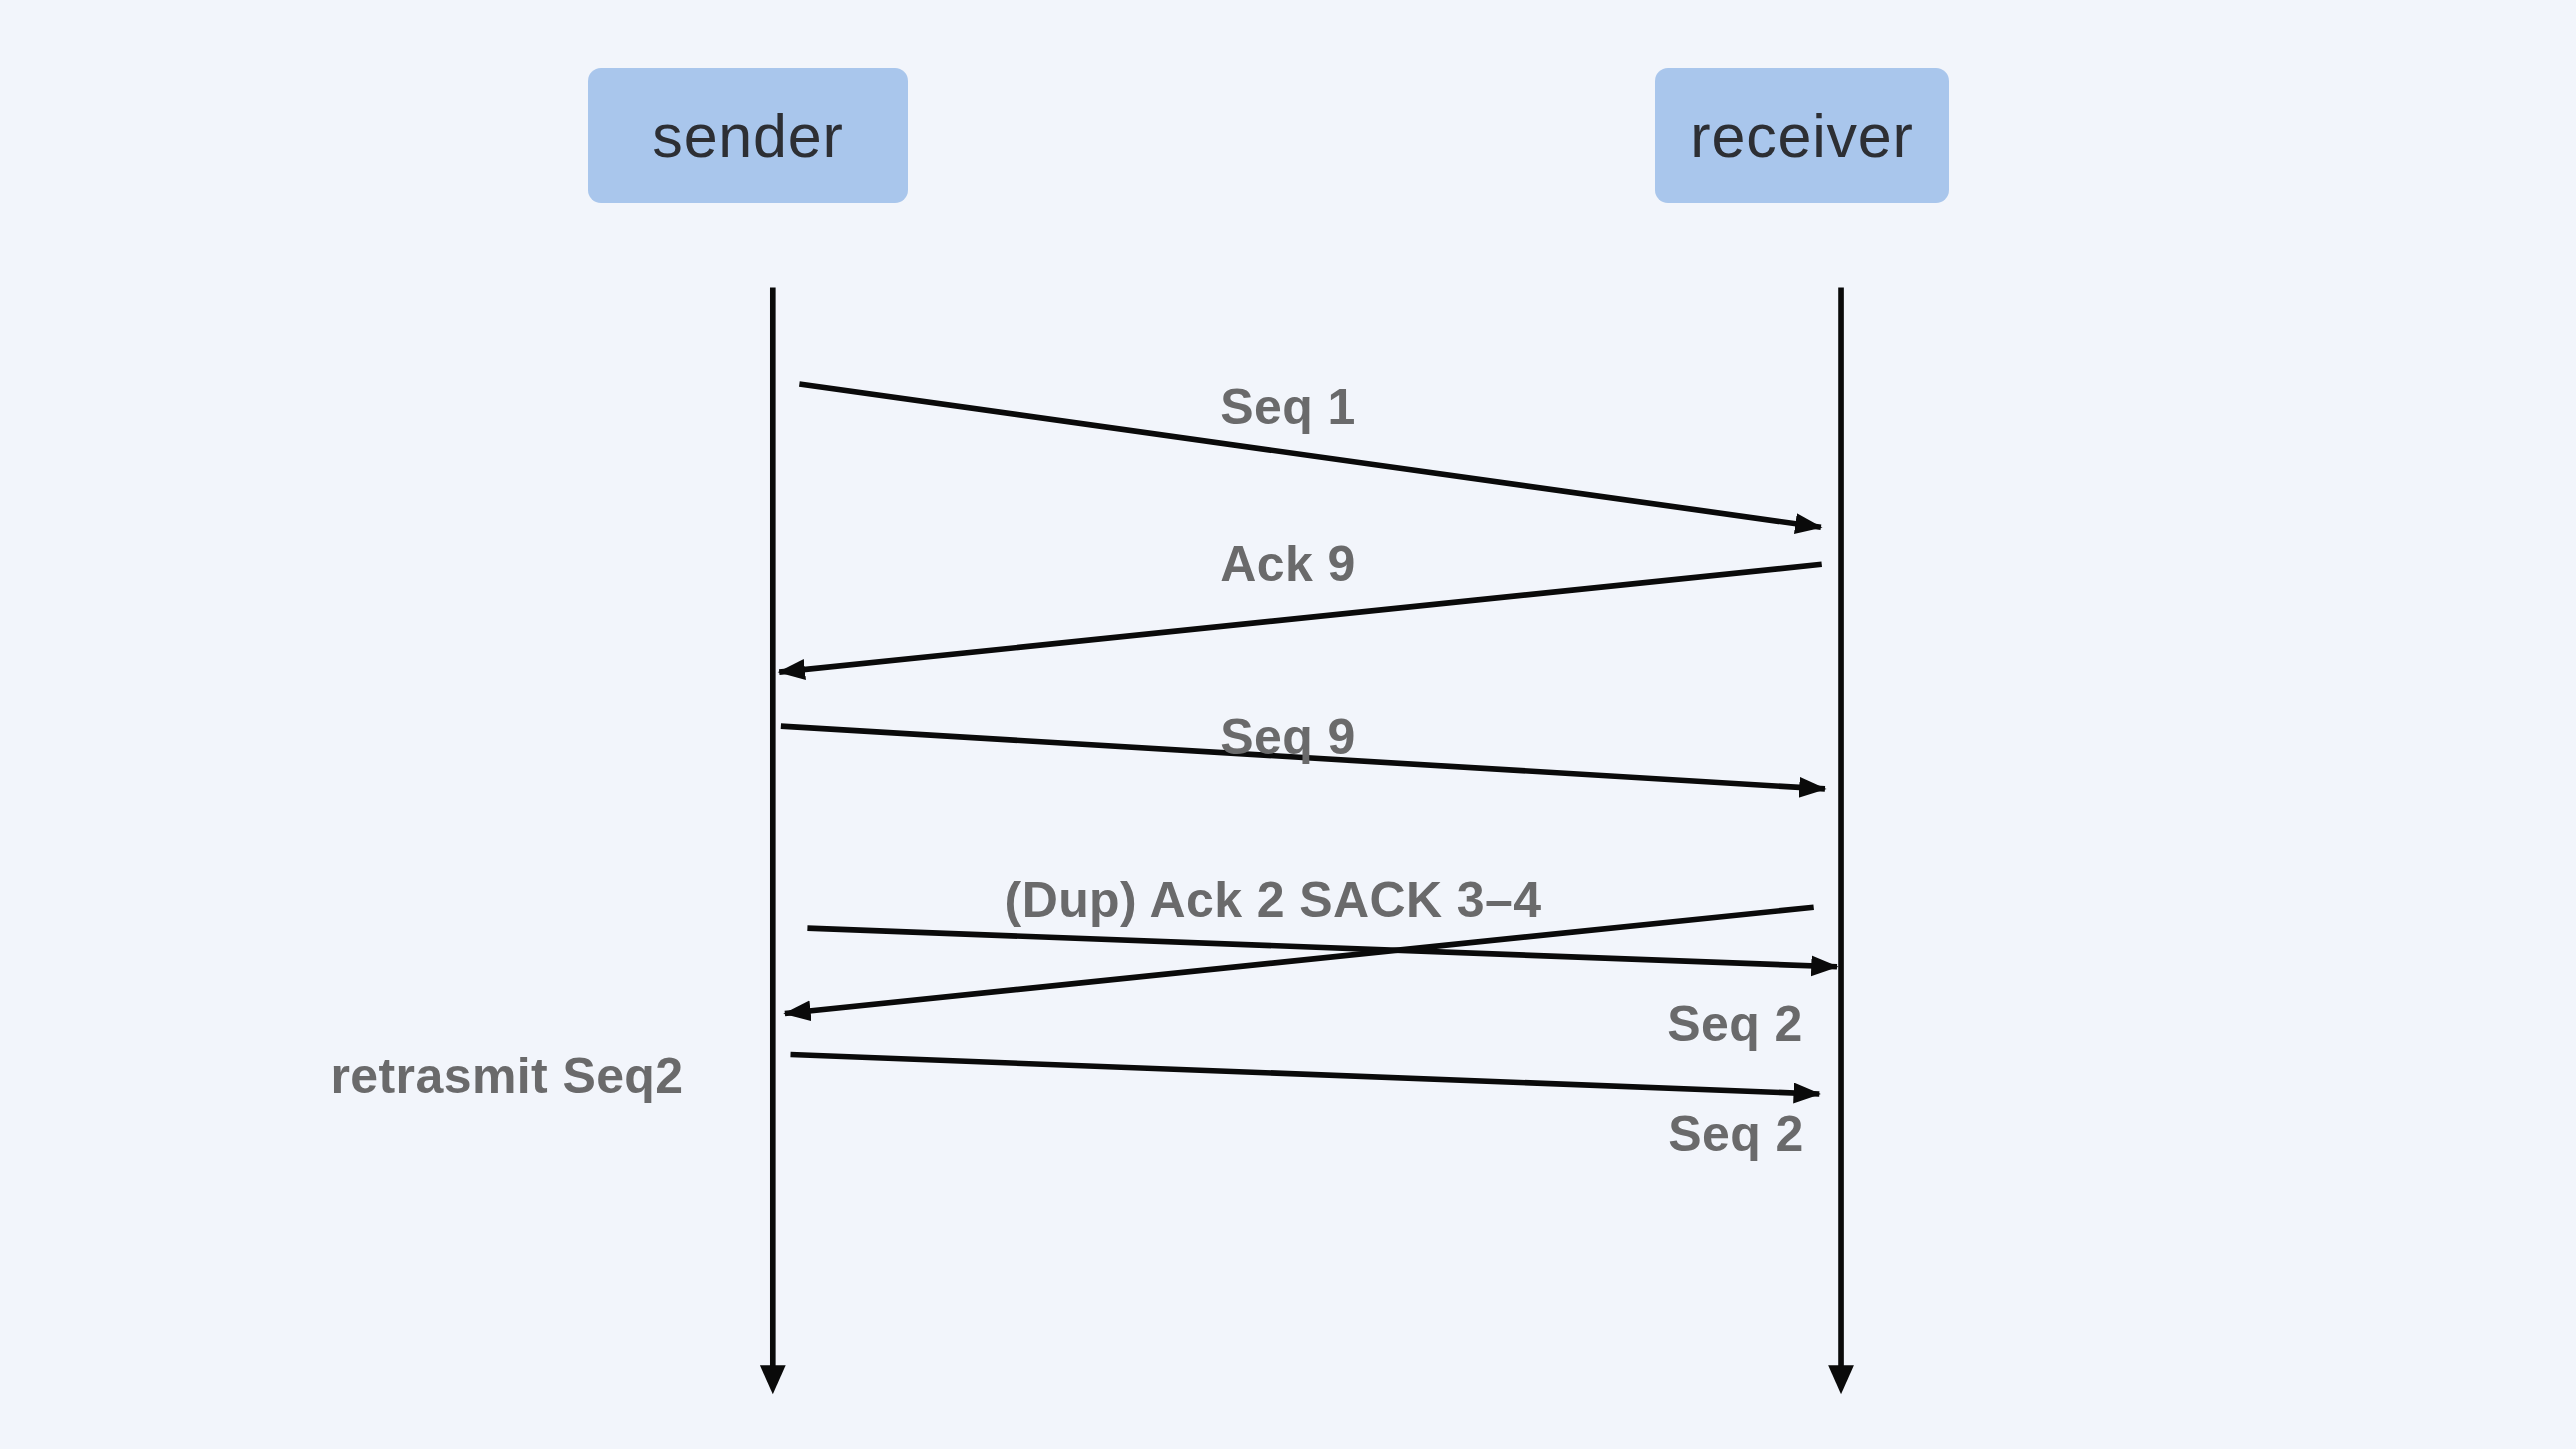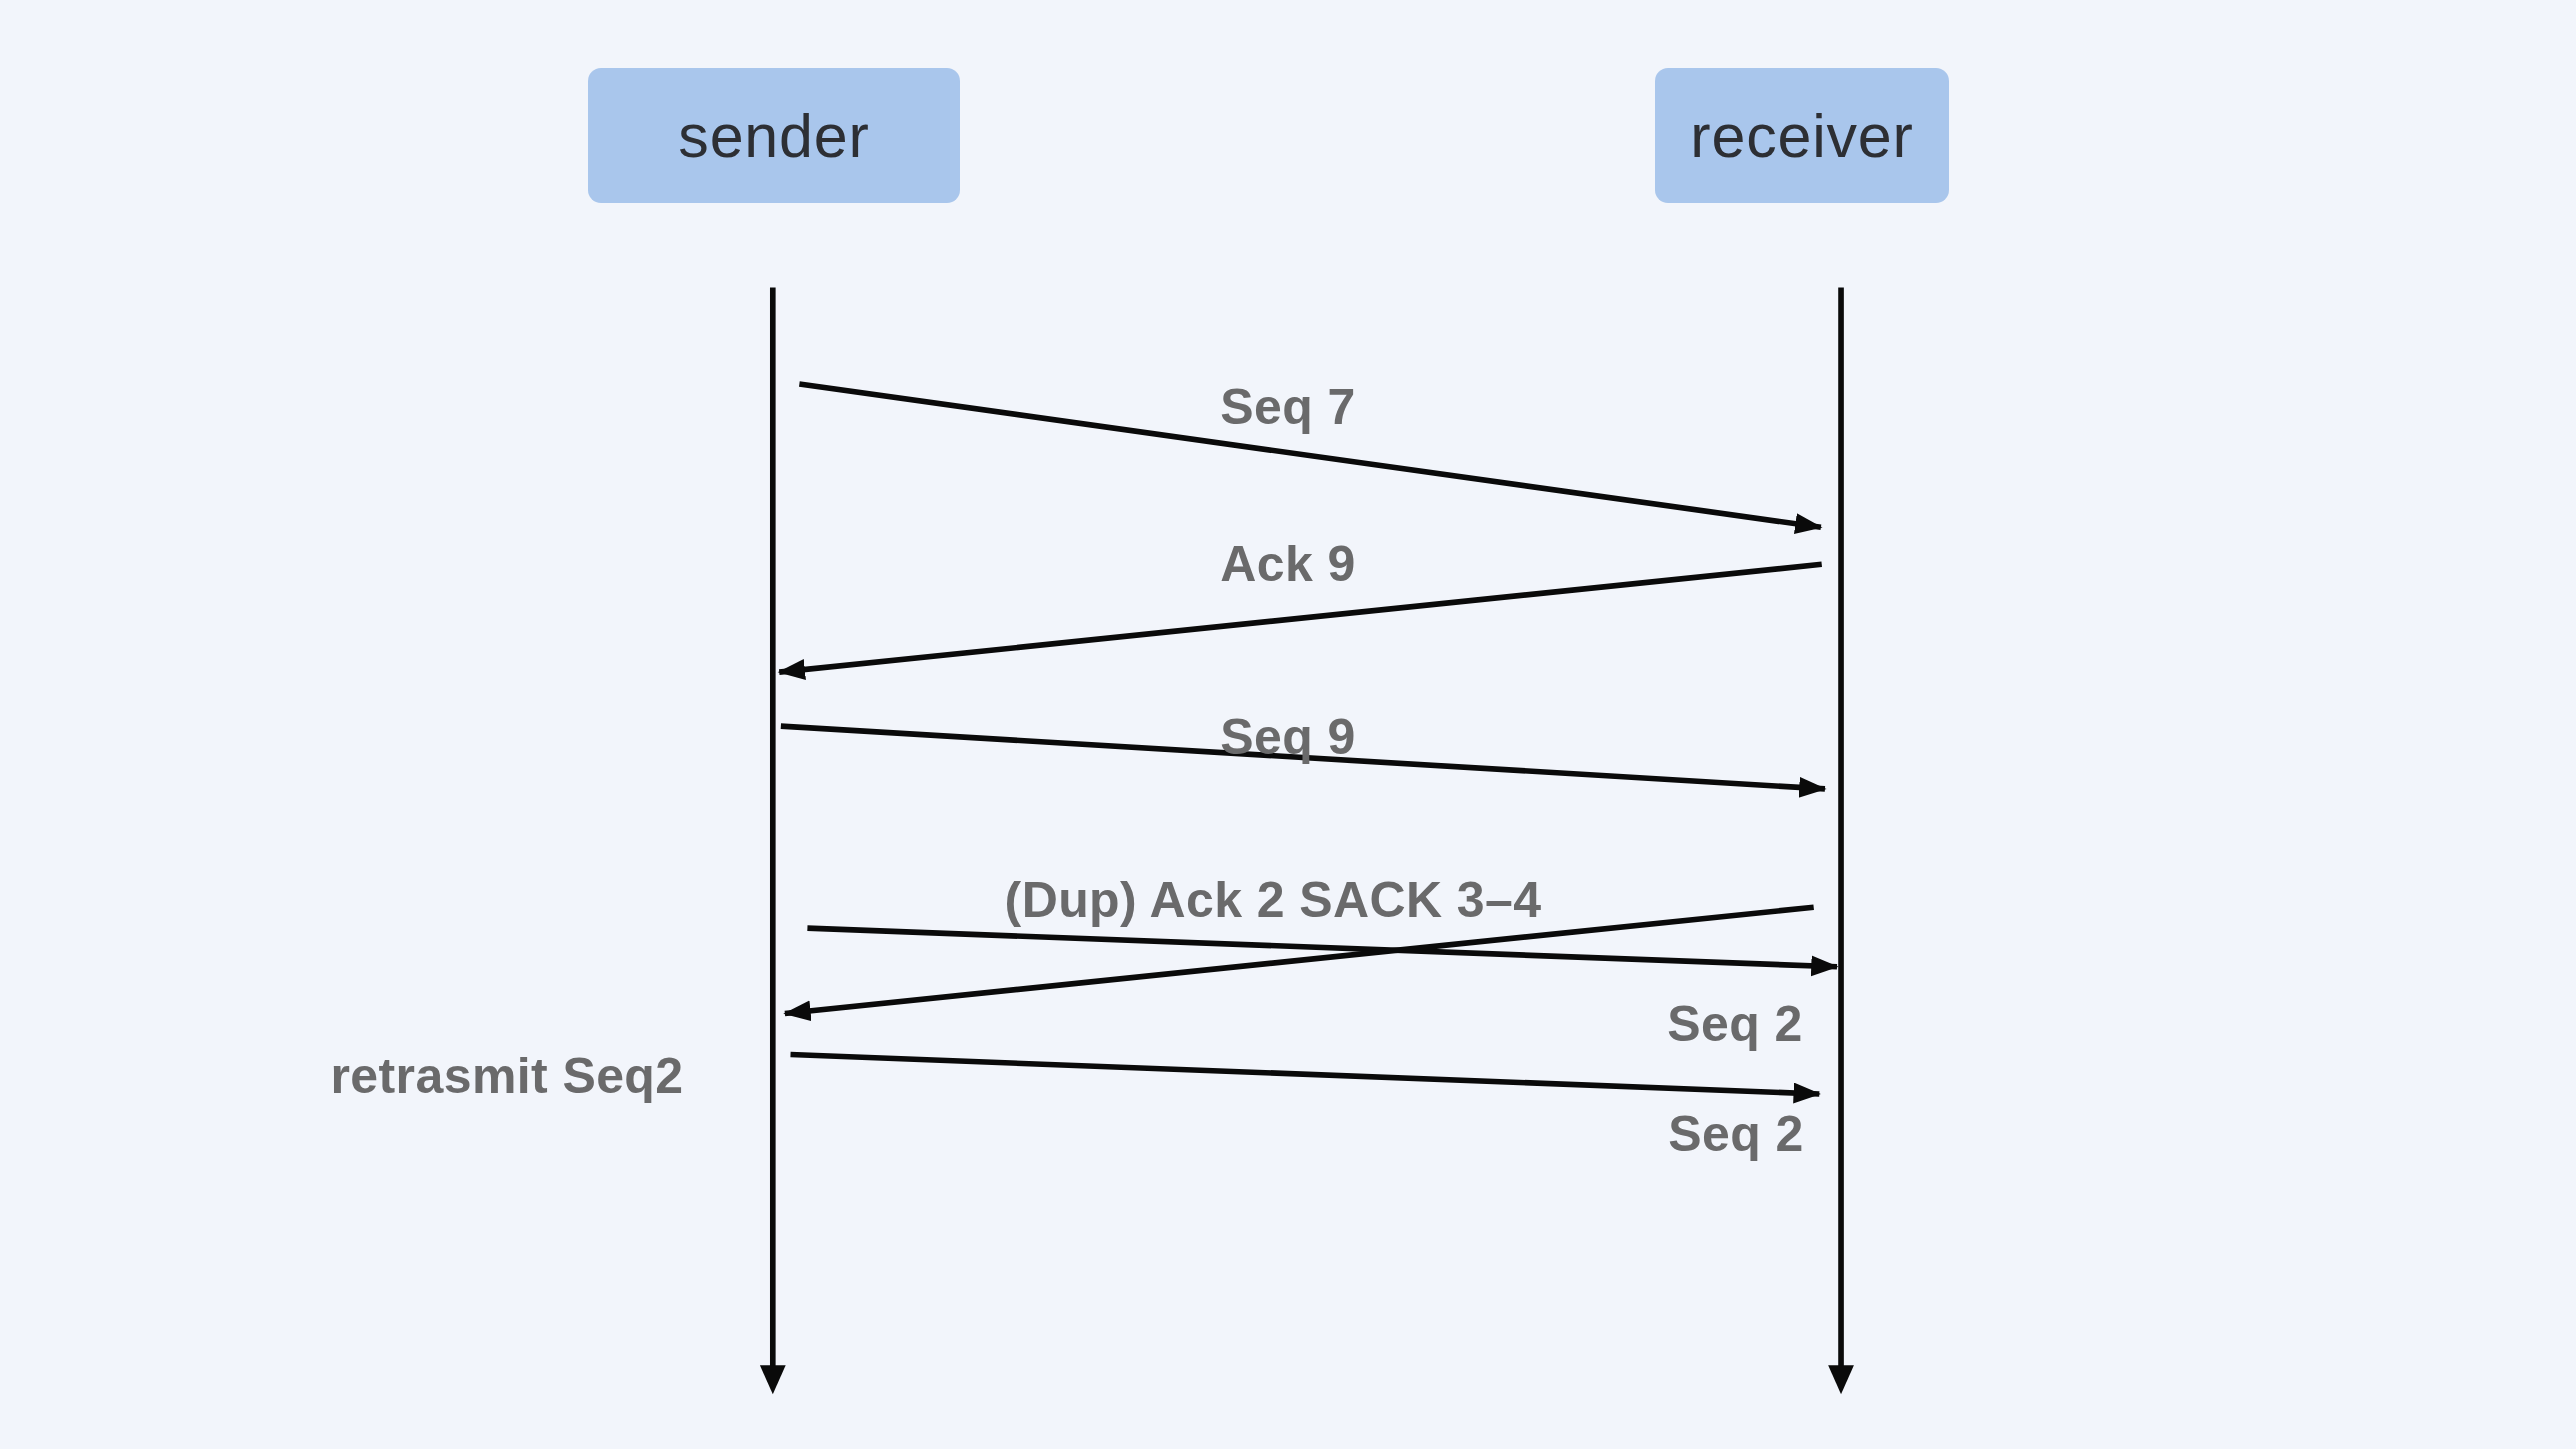--- a/index.html
+++ b/index.html
@@ -59,28 +59,28 @@
     <line class="lifeline" marker-end="url(#lifeline-arrowhead)" x1="2287" x2="2287" y1="357" y2="1700" stroke-width="7"></line>
 
     <line class="msg-line" marker-end="url(#msg-arrowhead)" x1="993" y1="477" x2="2262" y2="655" stroke-width="7"></line>
     <line class="msg-line" marker-end="url(#msg-arrowhead)" x1="2263" y1="701" x2="968" y2="835" stroke-width="7"></line>
     <line class="msg-line" marker-end="url(#msg-arrowhead)" x1="970" y1="902" x2="2267" y2="980" stroke-width="7"></line>
     <line class="msg-line" marker-end="url(#msg-arrowhead)" x1="1003" y1="1153" x2="2282" y2="1201" stroke-width="7"></line>
     <line class="msg-line" marker-end="url(#msg-arrowhead)" x1="2253" y1="1127" x2="975" y2="1259" stroke-width="7"></line>
     <line class="msg-line" marker-end="url(#msg-arrowhead)" x1="982" y1="1310" x2="2260" y2="1359" stroke-width="7"></line>
   </svg>
 
-  <div class="actor-box" style="left: 588px; top: 68px; width: 372px; height: 135px; background: rgb(169, 198, 236); color: rgb(45, 47, 52); border-radius: 13px;">
+  <div class="actor-box" style="left: 588px; top: 68px; width: 320px; height: 135px; background: rgb(169, 198, 236); color: rgb(45, 47, 52); border-radius: 13px;">
     <span>sender</span>
   </div>
   <div class="actor-box" style="left: 1655px; top: 68px; width: 294px; height: 135px; background: rgb(169, 198, 236); color: rgb(45, 47, 52); border-radius: 13px;">
     <span>receiver</span>
   </div>
 
-  <div class="msg-label" style="left: 1288px; top: 407px;">Seq 7</div>
+  <div class="msg-label" style="left: 1288px; top: 407px;">Seq 1</div>
   <div class="msg-label" style="left: 1288px; top: 564px;">Ack 9</div>
   <div class="msg-label" style="left: 1288px; top: 737px;">Seq 9</div>
   <div class="msg-label" style="left: 1735px; top: 1024px;">Seq 2</div>
   <div class="msg-label" style="left: 1273px; top: 900px;">(Dup) Ack 2 SACK 3–4</div>
   <div class="msg-label" style="left: 1736px; top: 1134px;">Seq 2</div>
 
   <div class="side-note" style="left: 507px; top: 1076px; text-align: center;">retrasmit Seq2</div>
 
 </div>
 

